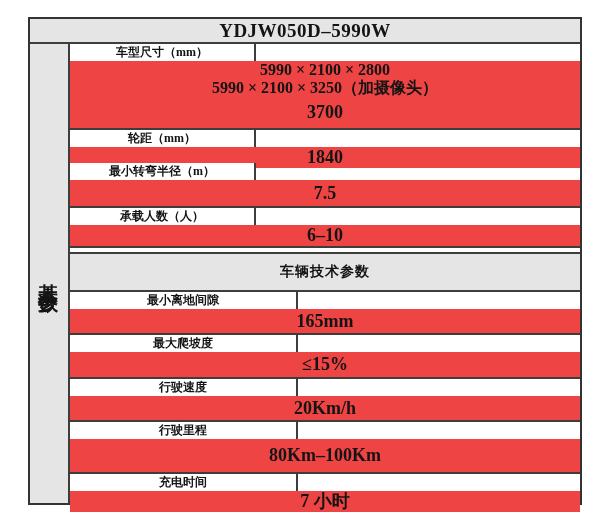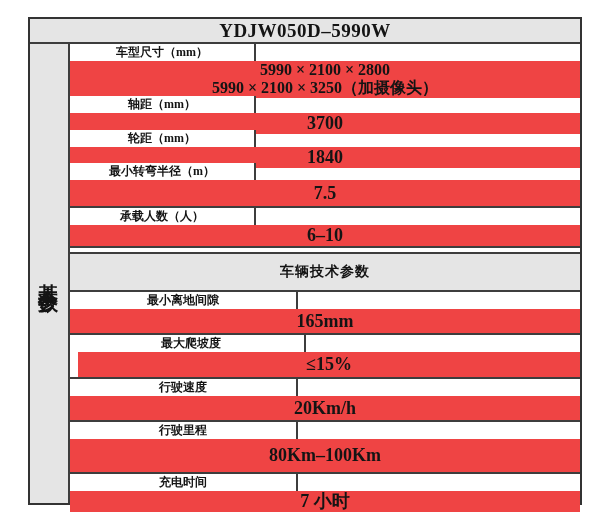--- a/index.html
+++ b/index.html
@@ -90,21 +90,21 @@
     display: flex; align-items: center; justify-content: center;
     font-weight: 700; font-size: 14px;
     letter-spacing: 1px;
   }
   .h52 { height: 52px; }
   .h34 { height: 34px; }
   .h33 { height: 33px; }
   .h45 { height: 45px; }
   .h40 { height: 40px; }
   .h43 { height: 43px; }
-  .h44 { height: 44px; padding-left: 8px; }
+  .h44 { height: 44px; }
   .h36 { height: 52px; }
   .h29 { height: 29px; }
 </style>
 </head>
 <body>
 
 <div class="page">
   <div class="spec-table">
 
     <div class="row header-row">
@@ -125,21 +125,20 @@
       <div class="content">
 
         <div class="row h52">
           <div class="cell label-cell label-upper">车型尺寸（mm）</div>
           <div class="cell value-cell">
             <div class="dim-line">5990 × 2100 × 2800</div>
             <div class="dim-line">5990 × 2100 × 3250（加摄像头）</div>
           </div>
         </div>
         <div class="row h34">
-          <div class="cell label-cell label-upper">轴距（mm）</div>
           <div class="cell value-cell">3700</div>
         </div>
         <div class="row h33">
           <div class="cell label-cell label-upper">轮距（mm）</div>
           <div class="cell value-cell">1840</div>
         </div>
         <div class="row h45">
           <div class="cell label-cell label-upper">最小转弯半径（m）</div>
           <div class="cell value-cell">7.5</div>
         </div>

